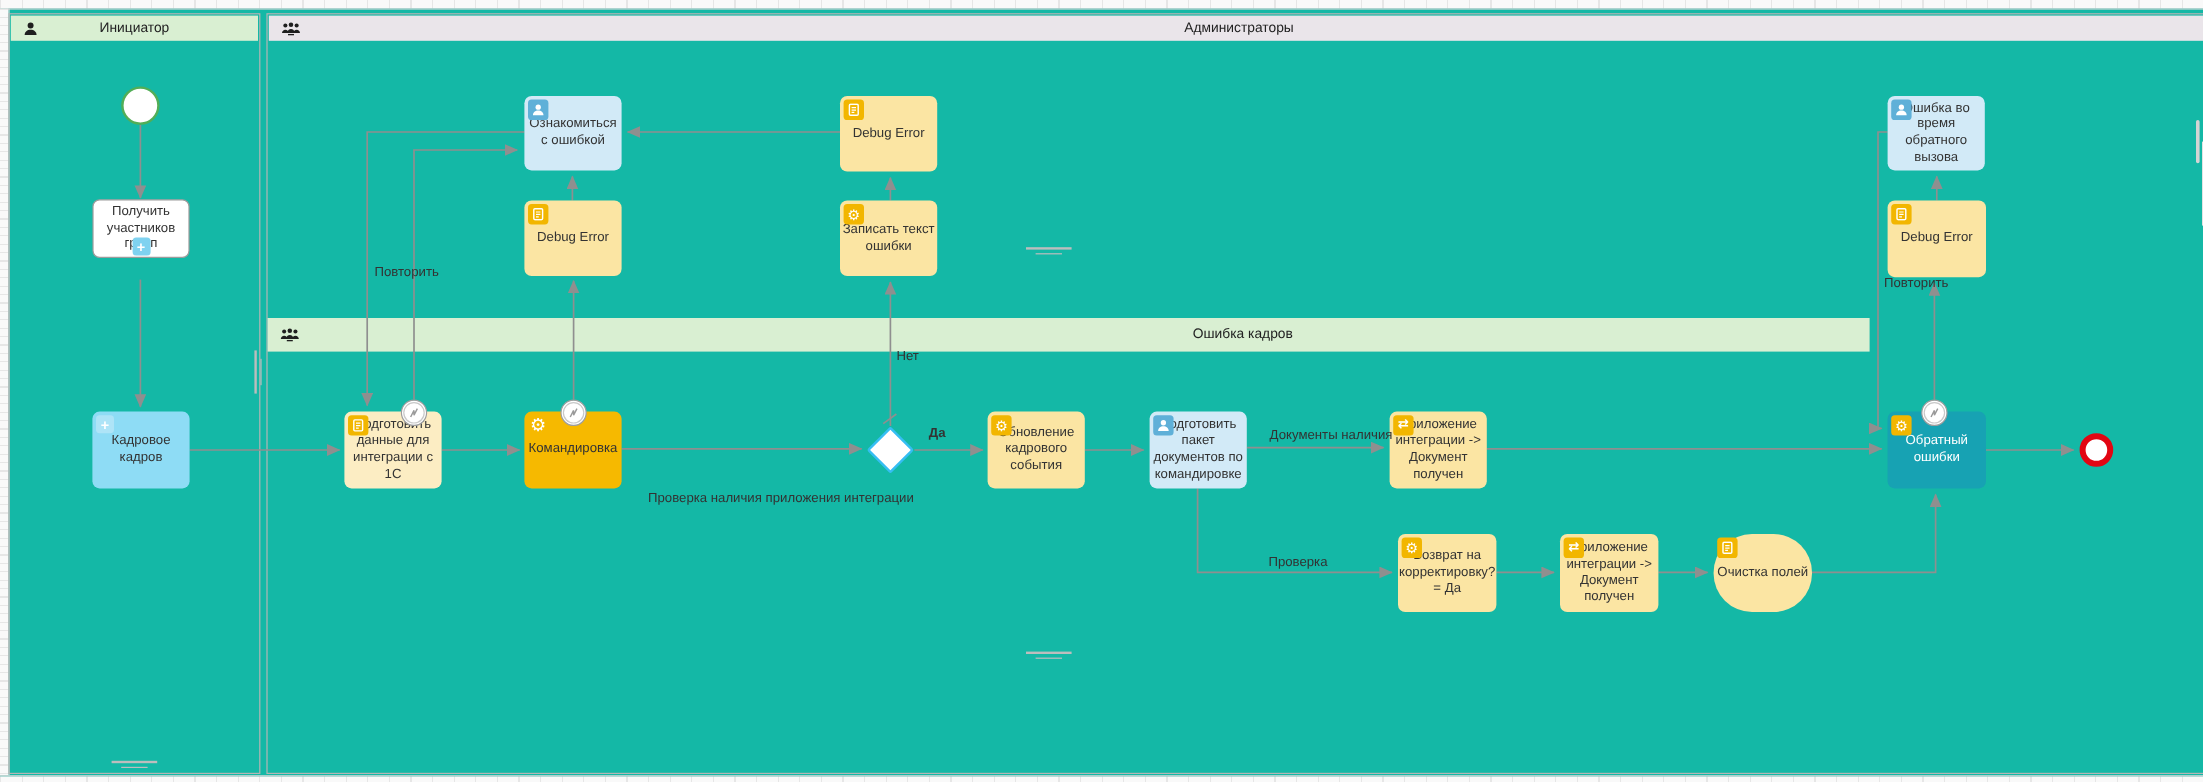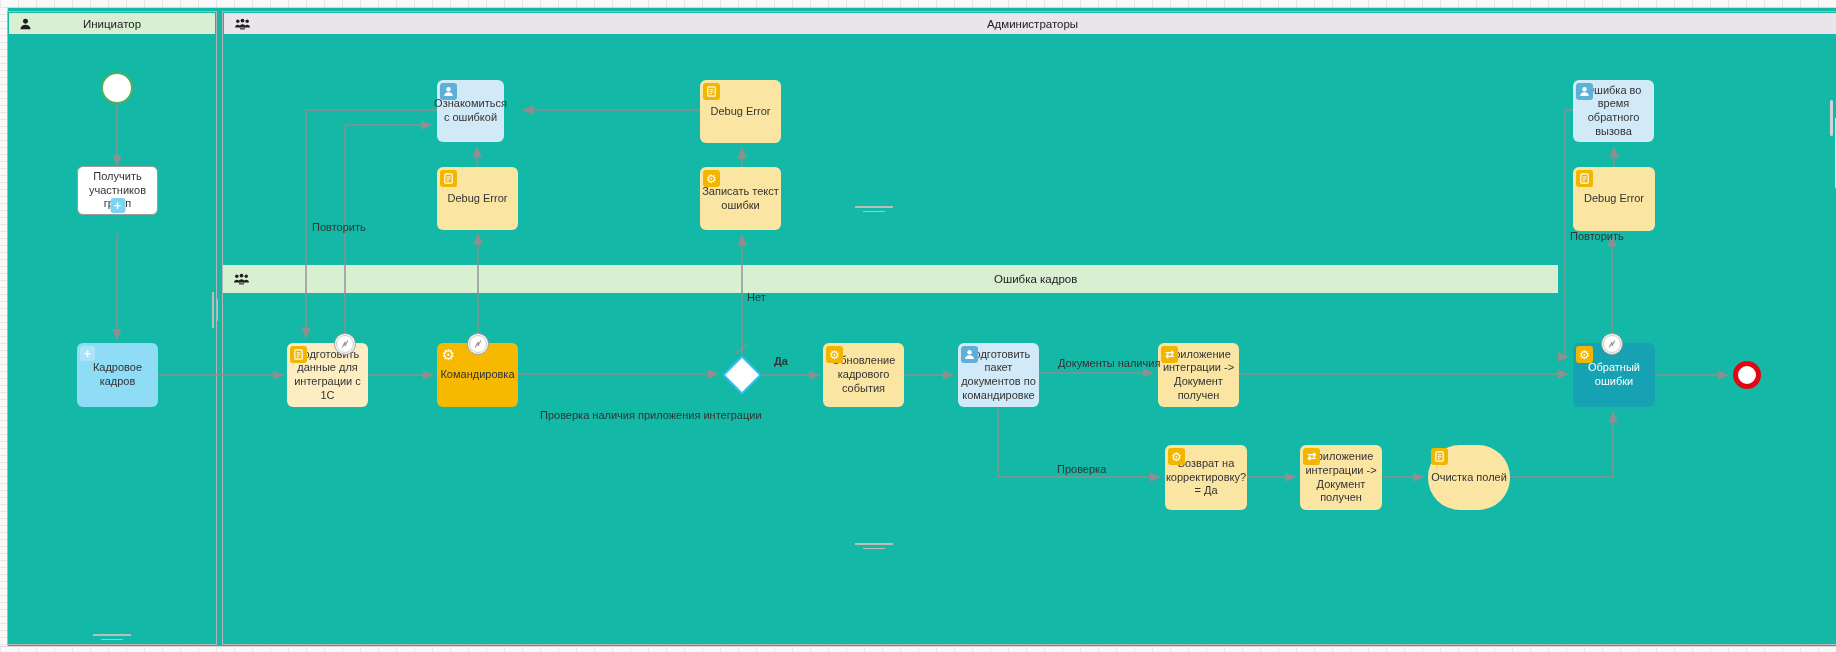--- a/index.html
+++ b/index.html
@@ -207,21 +207,21 @@
   <div class="task t-yellow" style="left:1158px;top:343px;width:81px;height:64px;">
     <span class="badge b-yellow" style="font-size:11px;">⇄</span>
     <span>Приложение интеграции -&gt; Документ получен</span>
   </div>
 
   <div class="task t-teal" style="left:1573px;top:343px;width:82px;height:64px;">
     <span class="badge b-yellow">⚙</span>
     <span>Обратный ошибки</span>
   </div>
 
-  <div class="task t-blue" style="left:437px;top:80px;width:67px;height:62px;">
+  <div class="task t-blue" style="left:437px;top:80px;width:81px;height:62px;">
     <span class="badge b-blue">
       <svg width="11" height="11" viewBox="0 0 12 12">
           <circle cx="6" cy="3.6" r="2.4" fill="#fff"></circle>
           <path d="M1.2 11c0-2.7 2.1-4.3 4.8-4.3s4.8 1.6 4.8 4.3z" fill="#fff"></path>
         </svg>
     </span>
     <span>Ознакомиться с ошибкой</span>
   </div>
 
   <div class="task t-yellow" style="left:437px;top:167px;width:81px;height:63px;">

